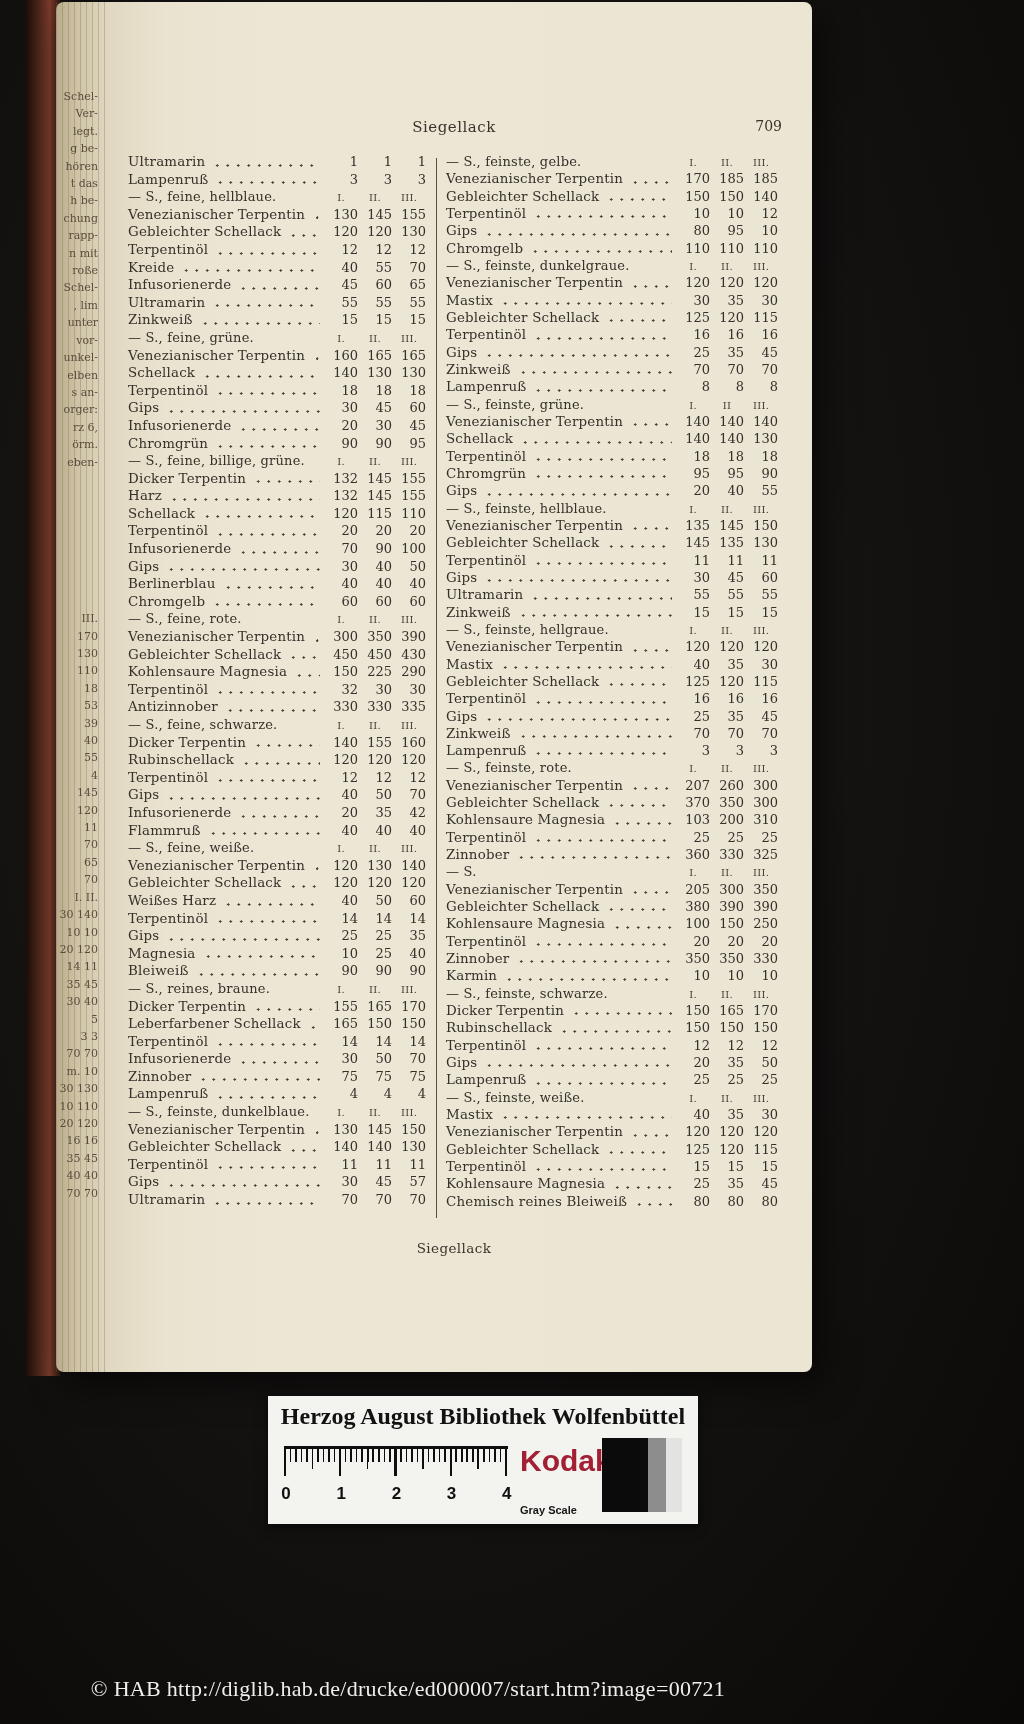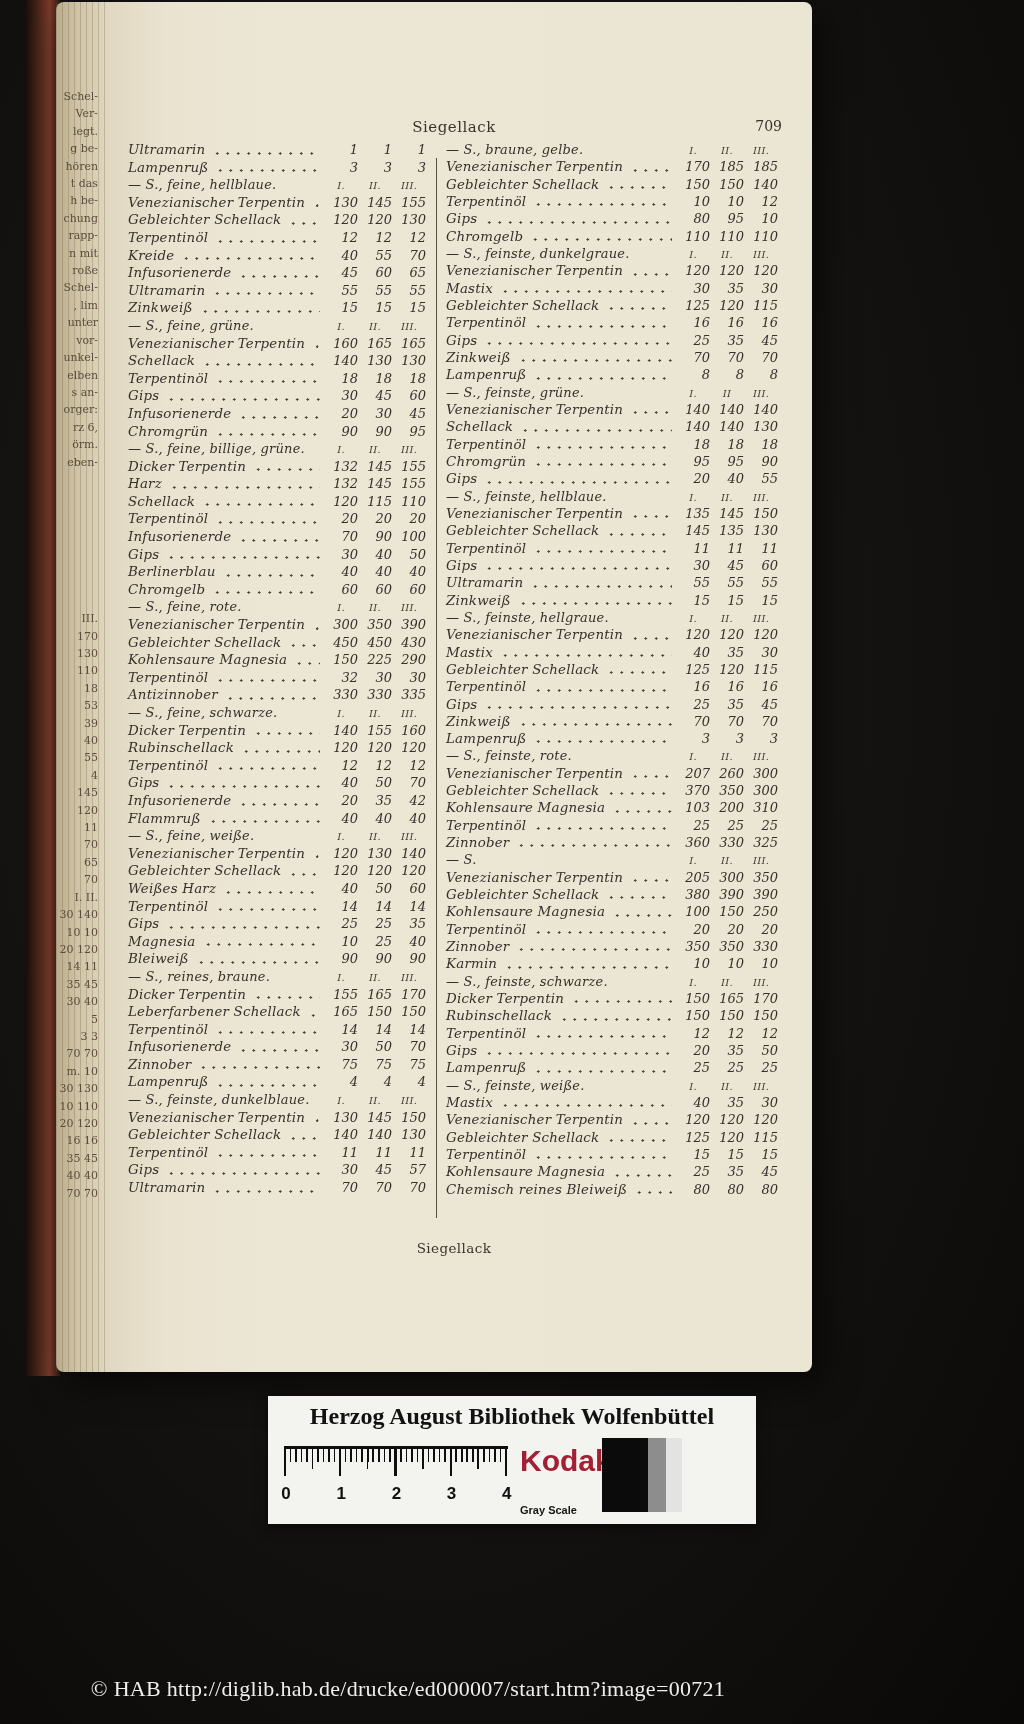--- a/index.html
+++ b/index.html
@@ -24,42 +24,42 @@
     background:repeating-linear-gradient(90deg, rgba(110,95,65,.28) 0 1px, rgba(0,0,0,0) 1px 6px); }
   .frags { position:absolute; left:2px; top:86px; width:46px; height:1280px;
     overflow:hidden; text-align:right; padding-right:6px;
     font-size:11px; line-height:17.4px; color:#5b4d3c; white-space:nowrap; }
   .frags div { overflow:hidden; }
 
   .header-line { position:absolute; left:72px; width:652px; top:116px; text-align:center;
     font-size:15px; color:#3a332b; letter-spacing:.5px; }
   .pagenum { position:absolute; right:30px; top:116px; font-size:14px; color:#3a332b;text-align:center; }
 
-  .col { position:absolute; top:140px;font-style:italic; }
+  .col { position:absolute; top:152px; }
   .col-left  { left:72px;  width:298px; }
   .col-right { left:390px; width:332px; }
   .divider { position:absolute; left:380px; top:156px; width:1px; height:1060px; background:#5a4f3d; }
 
   .row { display:flex; align-items:baseline; height:17.6px;
     font-size:13.4px; color:#36302a; white-space:nowrap; }
   .col-right .row { height:17.34px; }
   .nm { flex:0 0 auto; letter-spacing:.2px; }
   .ldr { flex:1 1 auto; height:4px; margin:0 4px 4px 7px; align-self:flex-end;
     background-image:radial-gradient(circle, #4a4133 1.05px, rgba(0,0,0,0) 1.35px);
     background-size:10.5px 3.2px; background-repeat:repeat-x; background-position:0 0; }
   .val { flex:0 0 34px; text-align:right; font-size:13px; }
   .row.sec .ldr { background:none; }
   .row.sec .nm { font-size:13px; }
   .row.sec .val { font-size:10px; text-align:center; color:#474038; letter-spacing:.3px; }
 
   .catchword { position:absolute; left:72px; width:652px; top:1238px; text-align:center;
     font-size:13.5px; color:#3a332b; letter-spacing:.4px; }
 
   
-  .plate { position:absolute; left:268px; top:1396px; width:488px; height:128px;
+  .plate { position:absolute; left:268px; top:1396px; width:430px; height:128px;
     background:#f3f3f0; box-shadow:0 3px 10px rgba(0,0,0,.55); }
   .plate-title { padding-top:7px; text-align:center;
     font-family:"Liberation Serif", serif; font-weight:bold; font-size:24px; color:#121212; }
   .ruler { position:absolute; left:16px; top:50px; width:224px; height:30px;
     border-top:3px solid #0e0e0e;
     background:
       repeating-linear-gradient(90deg,#0e0e0e 0 1.6px, rgba(0,0,0,0) 1.6px 5.53px) 0 0/100% 13px no-repeat,
       repeating-linear-gradient(90deg,#0e0e0e 0 1.6px, rgba(0,0,0,0) 1.6px 27.6px) 0 0/100% 20px no-repeat,
       repeating-linear-gradient(90deg,#0e0e0e 0 2.2px, rgba(0,0,0,0) 2.2px 55.2px) 0 0/100% 28px no-repeat; }
   .ruler-nums { position:absolute; left:16px; top:88px; width:224px; height:26px;
@@ -575,21 +575,21 @@
       <div class="row">
         <span class="nm">Ultramarin</span>
         <span class="ldr"></span>
         <span class="val">70</span>
         <span class="val">70</span>
         <span class="val">70</span>
       </div>
     </div>
   <div class="col col-right">
       <div class="row sec">
-        <span class="nm">— S., braune, gelbe.</span>
+        <span class="nm">— S., feinste, gelbe.</span>
         <span class="ldr"></span>
         <span class="val">I.</span>
         <span class="val">II.</span>
         <span class="val">III.</span>
       </div>
       <div class="row">
         <span class="nm">Venezianischer Terpentin</span>
         <span class="ldr"></span>
         <span class="val">170</span>
         <span class="val">185</span>

